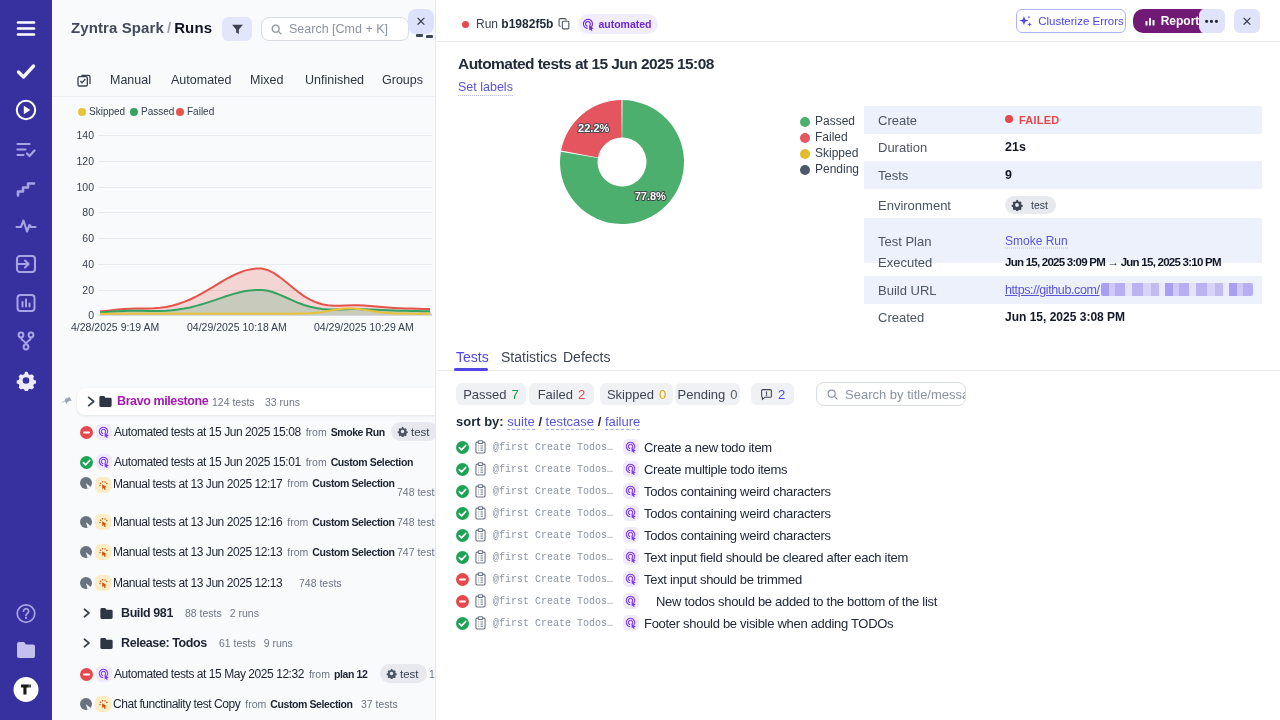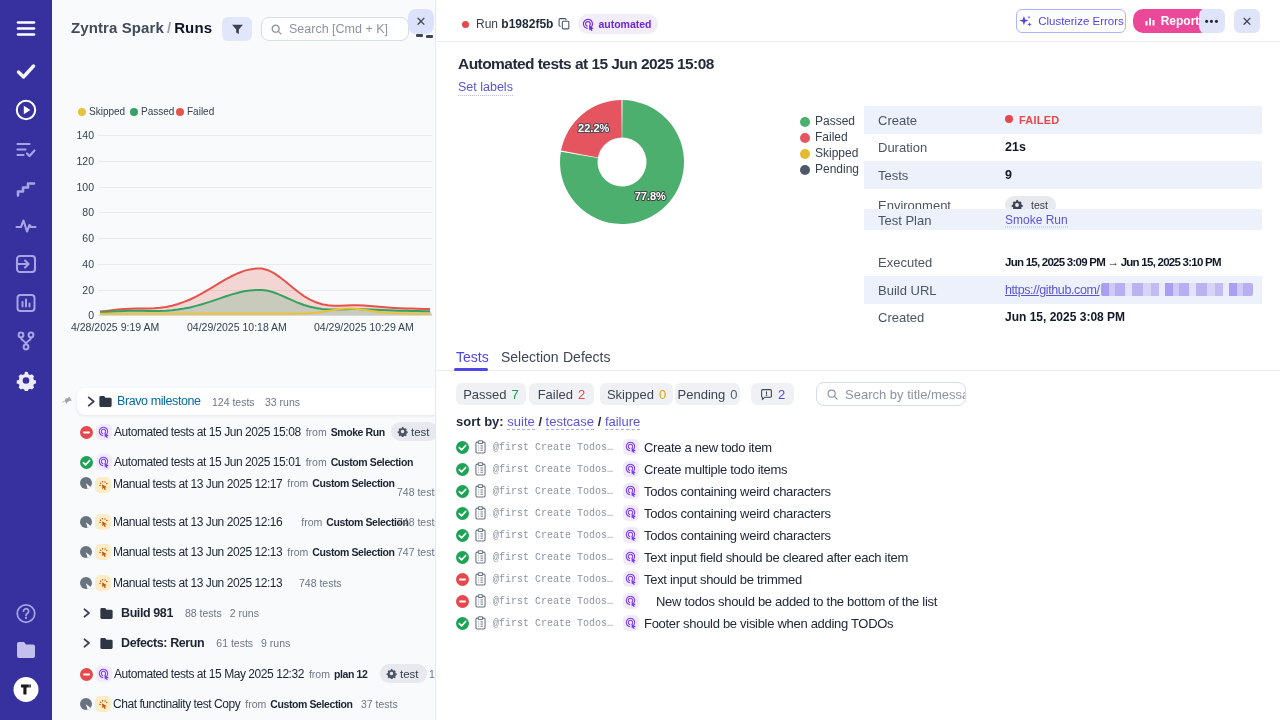--- a/index.html
+++ b/index.html
@@ -149,20 +149,32 @@
       </div>
     <div id="lsearch"><svg width="13" height="13" viewBox="0 0 24 24" fill="none" stroke="#8b94a3" stroke-width="2.4">
           <circle cx="10.5" cy="10.5" r="6.5"></circle>
           <path d="M15.5 15.5 L21 21"></path>
         </svg>Search [Cmd + K]</div>
     <div id="xfloat">✕</div>
     <div id="xfloat2">
         <span style="position:absolute;left:0;top:0;width:7px;height:3px;background:#3d4757;border-radius:1px"></span>
         <span style="position:absolute;left:10px;top:1px;width:7px;height:3px;background:#3d4757;border-radius:1px"></span>
       </div>
+    <div id="ltabs">
+      <svg style="position:absolute; left:24px; top:6px" width="16" height="16" viewBox="0 0 24 24" fill="none" stroke="#3b4352" stroke-width="2">
+          <path d="M8 5 h11 a2 2 0 0 1 2 2 v11"></path>
+          <rect x="3" y="7" width="14" height="14" rx="2"></rect>
+          <path d="M6.5 13.5 l2.5 2.5 l5 -5.5"></path>
+        </svg>
+      <div class="ltab" style="left:58px">Manual</div>
+      <div class="ltab" style="left:119px">Automated</div>
+      <div class="ltab" style="left:198px">Mixed</div>
+      <div class="ltab" style="left:253px">Unfinished</div>
+      <div class="ltab" style="left:330px">Groups</div>
+    </div>
     <div id="chartwrap">
       <div class="leg" style="left:26px; top:106px"><span class="dot" style="background:#e7c23a"></span>Skipped</div>
       <div class="leg" style="left:78px; top:106px"><span class="dot" style="background:#34a362"></span>Passed</div>
       <div class="leg" style="left:124px; top:106px"><span class="dot" style="background:#e5534b"></span>Failed</div>
       <svg style="position:absolute; left:0; top:124px" width="383" height="216" viewBox="0 0 383 216">
 
         <g stroke="#e8eaee" stroke-width="1">
           <line x1="46" y1="11.5" x2="380" y2="11.5"></line>
           <line x1="46" y1="37.5" x2="380" y2="37.5"></line>
           <line x1="46" y1="63.5" x2="380" y2="63.5"></line>
@@ -200,21 +212,21 @@
       <svg style="position:absolute; left:10px; top:395px" width="11" height="11" viewBox="0 0 24 24" fill="#9aa3b2">
           <path d="M14 3l7 7-4 1-4 4-1 5-5-5-5 5 0-2 4-4 1-6 4-1z" transform="rotate(15 12 12)"></path>
         </svg>
       <div style="position:absolute; left:25px; top:388px; width:359px; height:27px; background:#fff; border-radius:8px 0 0 8px; box-shadow:0 1px 3px rgba(25,35,65,.10);">
         <svg style="position:absolute; left:9px; top:8px" width="10" height="11" viewBox="0 0 10 12">
             <path d="M2.5 1.5 L8 6 L2.5 10.5" stroke="#3b4352" stroke-width="2" fill="none" stroke-linecap="round" stroke-linejoin="round"></path>
           </svg>
         <svg style="position:absolute; left:21px; top:7px" width="15" height="13" viewBox="0 0 22 18">
             <path d="M2 3 a2 2 0 0 1 2-2 h5 l2 2.5 h7 a2 2 0 0 1 2 2 V15 a2 2 0 0 1-2 2 H4 a2 2 0 0 1-2-2 Z" fill="#2e3644"></path>
           </svg>
-        <span style="position:absolute; left:40px; top:6px; font-size:12.5px; letter-spacing:-0.4px; font-weight:normal; color:#0369a1;">Bravo milestone</span>
+        <span style="position:absolute; left:40px; top:6px; font-size:12.5px; letter-spacing:-0.4px; font-weight:bold; color:#a21caf;">Bravo milestone</span>
         <span class="rmeta" style="position:absolute; left:135px; top:8px;">124 tests</span>
         <span class="rmeta" style="position:absolute; left:188px; top:8px;">33 runs</span>
       </div>
       <div class="runrow" style="top:417px; left:28px; display:flex; align-items:center;">
           <svg width="13" height="13" viewBox="0 0 14 14">
             <circle cx="7" cy="7" r="7" fill="#e5484d"></circle>
             <rect x="3.2" y="5.9" width="7.6" height="2.2" rx="1.1" fill="#fff"></rect>
           </svg>
           <span style="display:inline-flex;margin:0 2px 0 3px">
             <span style="display:inline-flex;width:16px;height:16px;border-radius:5px;background:#f0eafd;align-items:center;justify-content:center;">
@@ -290,21 +302,21 @@
                   <circle cx="3" cy="8" r="1.1"></circle>
                   <circle cx="3.8" cy="4.6" r="1.1"></circle>
                   <circle cx="6.6" cy="2.6" r="1.1"></circle>
                   <circle cx="10.2" cy="2.8" r="1.1"></circle>
                   <circle cx="12.8" cy="5" r="1.1"></circle>
                   <path d="M6 6 L13 10.4 L10.2 11 L11.4 14 L9.6 14.7 L8.4 11.8 L6.3 13.6 Z"></path>
                 </g>
               </svg>
             </span>
           </span>
-          <span class="rtitle" style="margin-right:19px">Manual tests at 13 Jun 2025 12:16</span>
+          <span class="rtitle" style="margin-right:5px">Manual tests at 13 Jun 2025 12:16</span>
           <span class="rfrom" style="margin-right:4px">from</span>
           <span class="rplan">Custom Selection</span>
           <span class="rmeta" style="position:absolute;left:317px;top:9px">748 tests</span>
         </div>
       <div class="runrow" style="top:537px; left:28px; display:flex; align-items:center;">
           <svg width="12" height="12" viewBox="0 0 14 14">
             <circle cx="7" cy="7" r="7" fill="#69727f"></circle>
             <path d="M7 7.3 L12.4 11.6 A7 7 0 0 1 8.8 13.76 Z" fill="#fff"></path>
           </svg>
           <span style="display:inline-flex;margin:0 2px 0 3px">
@@ -359,21 +371,21 @@
           <span class="rmeta" style="margin-right:8px">88 tests</span>
           <span class="rmeta">2 runs</span>
         </div>
       <div class="runrow" style="top:628px; left:28px; display:flex; align-items:center;">
           <svg width="9" height="10" viewBox="0 0 10 12" style="margin:0 8px 0 2px">
             <path d="M2.5 1.5 L8 6 L2.5 10.5" stroke="#3b4352" stroke-width="2" fill="none" stroke-linecap="round" stroke-linejoin="round"></path>
           </svg>
           <svg width="15" height="13" viewBox="0 0 22 18" style="margin-right:7px">
             <path d="M2 3 a2 2 0 0 1 2-2 h5 l2 2.5 h7 a2 2 0 0 1 2 2 V15 a2 2 0 0 1-2 2 H4 a2 2 0 0 1-2-2 Z" fill="#2e3644"></path>
           </svg>
-          <span style="font-size:12.5px;letter-spacing:-0.4px;font-weight:bold;color:#1d2432;margin-right:12px">Defects: Rerun</span>
+          <span style="font-size:12.5px;letter-spacing:-0.4px;font-weight:bold;color:#1d2432;margin-right:12px">Release: Todos</span>
           <span class="rmeta" style="margin-right:8px">61 tests</span>
           <span class="rmeta">9 runs</span>
         </div>
       <div class="runrow" style="top:659px; left:28px; display:flex; align-items:center;">
           <svg width="13" height="13" viewBox="0 0 14 14">
             <circle cx="7" cy="7" r="7" fill="#e5484d"></circle>
             <rect x="3.2" y="5.9" width="7.6" height="2.2" rx="1.1" fill="#fff"></rect>
           </svg>
           <span style="display:inline-flex;margin:0 2px 0 3px">
             <span style="display:inline-flex;width:16px;height:16px;border-radius:5px;background:#f0eafd;align-items:center;justify-content:center;">
@@ -440,21 +452,21 @@
             </svg>
           automated</span>
       </div>
       <div class="btn" style="left:579px; width:110px; border:1px solid #aab4f8; color:#4f46e5; background:#fff; gap:5px; font-size:11.5px; white-space:nowrap;">
         <svg width="15" height="15" viewBox="0 0 24 24" fill="#4f46e5">
             <path d="M9.5 3 L11.4 8.6 L17 10.5 L11.4 12.4 L9.5 18 L7.6 12.4 L2 10.5 L7.6 8.6 Z"></path>
             <path d="M18.5 13 L19.4 15.6 L22 16.5 L19.4 17.4 L18.5 20 L17.6 17.4 L15 16.5 L17.6 15.6 Z"></path>
             <path d="M17.5 2.5 L18.1 4.4 L20 5 L18.1 5.6 L17.5 7.5 L16.9 5.6 L15 5 L16.9 4.4 Z"></path>
           </svg>
         Clusterize Errors</div>
-      <div class="btn" style="left:696px; width:77px; background:#ec4899; color:#fff; gap:5px; font-weight:bold; font-size:12px;border-radius:10px;">
+      <div class="btn" style="left:696px; width:77px; background:#701a75; color:#fff; gap:5px; font-weight:bold; font-size:12px;border-radius:10px;">
         <svg width="12" height="12" viewBox="0 0 24 24" fill="#fff">
             <rect x="3" y="12" width="4" height="9" rx="1"></rect>
             <rect x="10" y="6" width="4" height="15" rx="1"></rect>
             <rect x="17" y="10" width="4" height="11" rx="1"></rect>
           </svg>
         Report</div>
       <div class="btn" style="left:762px; width:26px; background:#dfe4fb; color:#1f2937; font-weight:bold; letter-spacing:1px; font-size:11px;">•••</div>
       <div class="btn" style="left:797px; width:26px; background:#dfe4fb; color:#3d4555; font-size:13px;">✕</div>
     </div>
     <div id="h1">Automated tests at 15 Jun 2025 15:08</div>
@@ -485,41 +497,41 @@
           <span class="tv">9</span>
         </div>
       <div class="trow" style="top:188.5px; height:32.5px;">
           <span class="tl">Environment</span>
           <span class="tv" style="display:inline-flex; font-weight:normal">
             <span class="tagpill" style="height:18px; font-size:10.5px;"><svg width="12" height="12" viewBox="0 0 24 24" style="margin-right:5px">
                 <path fill="#3d4555" d="M12 1.6l2.1 1 .6 2.3 1.9.8 2.2-.9 2.4 2.4-.9 2.2.8 1.9 2.3.6v3.4l-2.3.6-.8 1.9.9 2.2-2.4 2.4-2.2-.9-1.9.8-.6 2.3h-3.4l-.6-2.3-1.9-.8-2.2.9-2.4-2.4.9-2.2-.8-1.9-2.3-.6v-3.4l2.3-.6.8-1.9-.9-2.2 2.4-2.4 2.2.9 1.9-.8.6-2.3z M12 8.2a3.8 3.8 0 1 0 0 7.6 3.8 3.8 0 0 0 0-7.6z"></path>
               </svg>test</span>
           </span>
         </div>
-      <div class="trow bgrow" style="top:209px; height:21px;">
+      <div class="trow bgrow" style="top:218px; height:45px;">
           <span class="tl">Test Plan</span>
           <span class="tv" style="color:#5a55d6; border-bottom:1px dotted #b9bdf0; font-size:12px; font-weight:normal;">Smoke Run</span>
         </div>
       <div class="trow" style="top:248.5px; height:27.5px;">
           <span class="tl">Executed</span>
           <span class="tv" style="white-space:nowrap; font-size:11.5px; letter-spacing:-0.75px">Jun 15, 2025 3:09 PM → Jun 15, 2025 3:10 PM</span>
         </div>
       <div class="trow bgrow" style="top:276px; height:27.5px;">
           <span class="tl">Build URL</span>
           <span class="tv" style="color:#5a55d6; text-decoration:underline; white-space:nowrap; font-size:12.5px; letter-spacing:-0.4px; font-weight:normal;">https://github.com/<span id="redact"></span></span>
         </div>
       <div class="trow" style="top:303.5px; height:27.5px;">
           <span class="tl">Created</span>
           <span class="tv" style="font-size:12px">Jun 15, 2025 3:08 PM</span>
         </div>
     </div>
     <div id="ttabs">
       <div class="ttab" style="left:19px; color:#4f46e5;">Tests</div>
       <div style="position:absolute; left:17px; top:22px; width:34px; height:3px; background:#4f46e5; border-radius:2px;"></div>
-      <div class="ttab" style="left:64px;">Selection</div>
+      <div class="ttab" style="left:64px;">Statistics</div>
       <div class="ttab" style="left:126px;">Defects</div>
     </div>
     <div id="chiprow">
       <div class="chip" style="left:19px; width:70px;">Passed <span style="color:#18994b">7</span></div>
       <div class="chip" style="left:92px; width:65px;">Failed <span style="color:#e5484d">2</span></div>
       <div class="chip" style="left:163px; width:73px;">Skipped <span style="color:#d9a514">0</span></div>
       <div class="chip" style="left:238px; width:65px;">Pending <span style="color:#555f6e">0</span></div>
       <div class="chip" style="left:314px; width:43px;">
           <svg width="13" height="13" viewBox="0 0 24 24" fill="none" stroke="#3d4555" stroke-width="2">
             <path d="M3 5 a2 2 0 0 1 2-2 h14 a2 2 0 0 1 2 2 v10 a2 2 0 0 1-2 2 H9 l-4.5 4 v-4 H5 a2 2 0 0 1-2-2 Z"></path>

